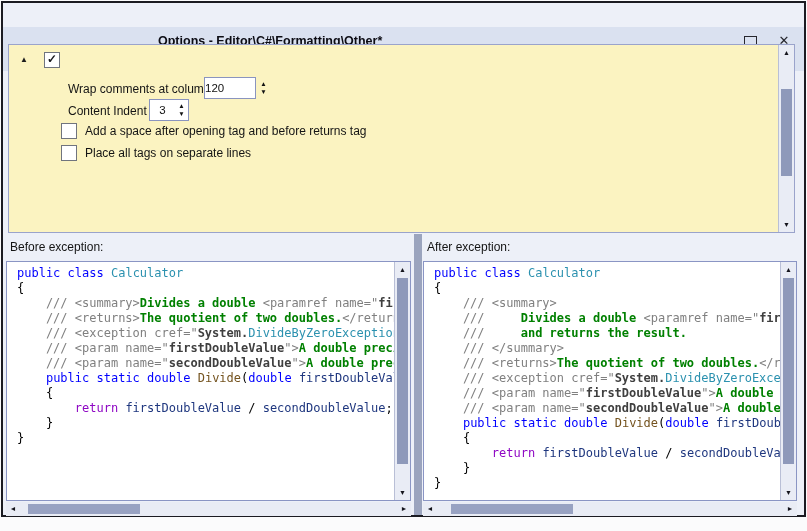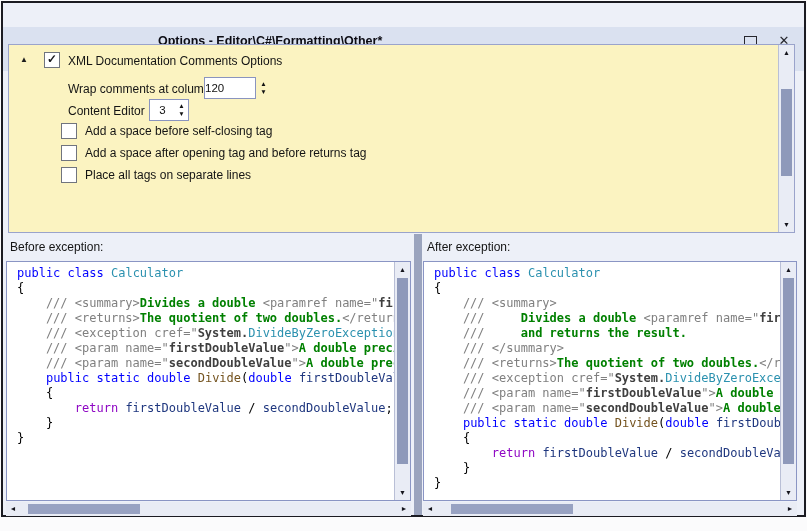--- a/index.html
+++ b/index.html
@@ -92,42 +92,40 @@
 
   <div class="titlebar">
     <span class="title">Options - Editor\C#\Formatting\Other*</span>
     <span class="btn-max"></span>
     <span class="btn-close">✕</span>
   </div>
 
   <div class="panel">
     <span class="expander">▲</span>
     <span class="cb group-cb">✓</span>
-    <span class="group-label">XML Documentation Comments Options</span>
 
     <span class="row-label" style="left:59px;top:37px;">Wrap comments at column</span>
     <div class="spin" style="left:195px;top:32px;width:50px;gap:36px;">
       <span class="val">120</span>
       <span class="arrows">
         <span>▲</span>
         <span>▼</span>
       </span>
     </div>
 
-    <span class="row-label" style="left:59px;top:59px;">Content Editor</span>
+    <span class="row-label" style="left:59px;top:59px;">Content Indent</span>
     <div class="spin" style="left:140px;top:54px;width:38px;">
       <span class="val">3</span>
       <span class="arrows">
         <span>▲</span>
         <span>▼</span>
       </span>
     </div>
 
     <div class="cblist">
-        <div class="cbrow"><span class="cb"></span><span class="cblabel">Add a space before self-closing tag</span></div>
         <div class="cbrow"><span class="cb"></span><span class="cblabel">Add a space after opening tag and before returns tag</span></div>
         <div class="cbrow"><span class="cb"></span><span class="cblabel">Place all tags on separate lines</span></div>
       </div>
 
     <div class="vsb">
       <span class="sb-up">▲</span>
       <span class="sb-thumb" style="top:44px;height:87px;"></span>
       <span class="sb-down">▼</span>
     </div>
   </div>

